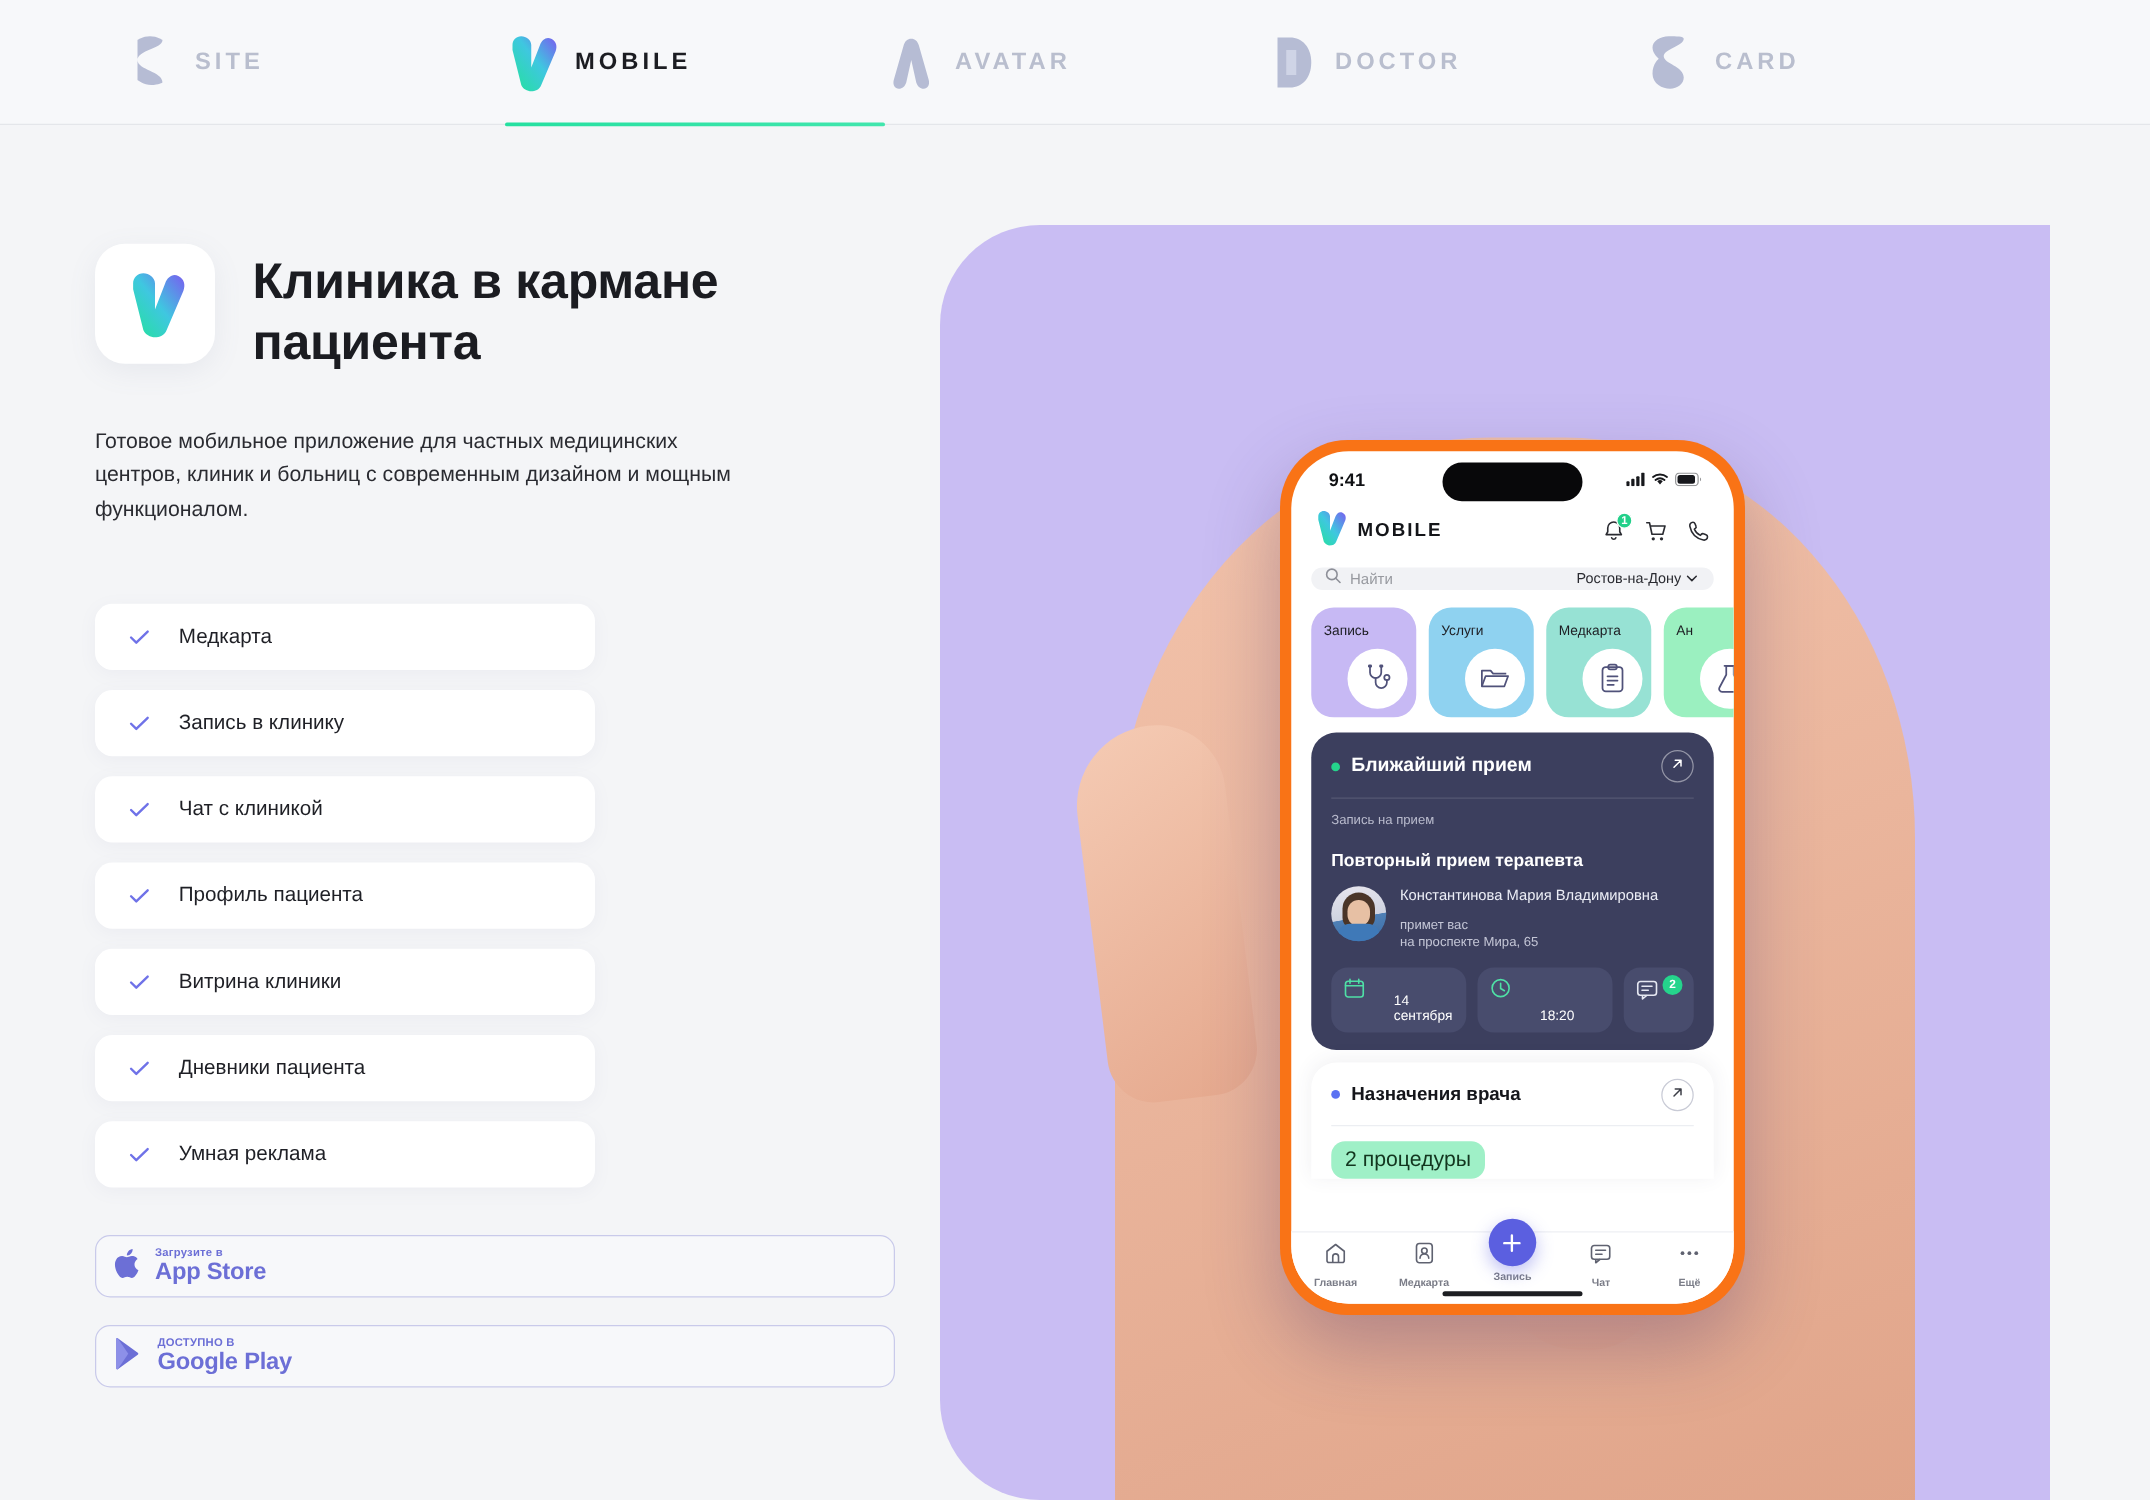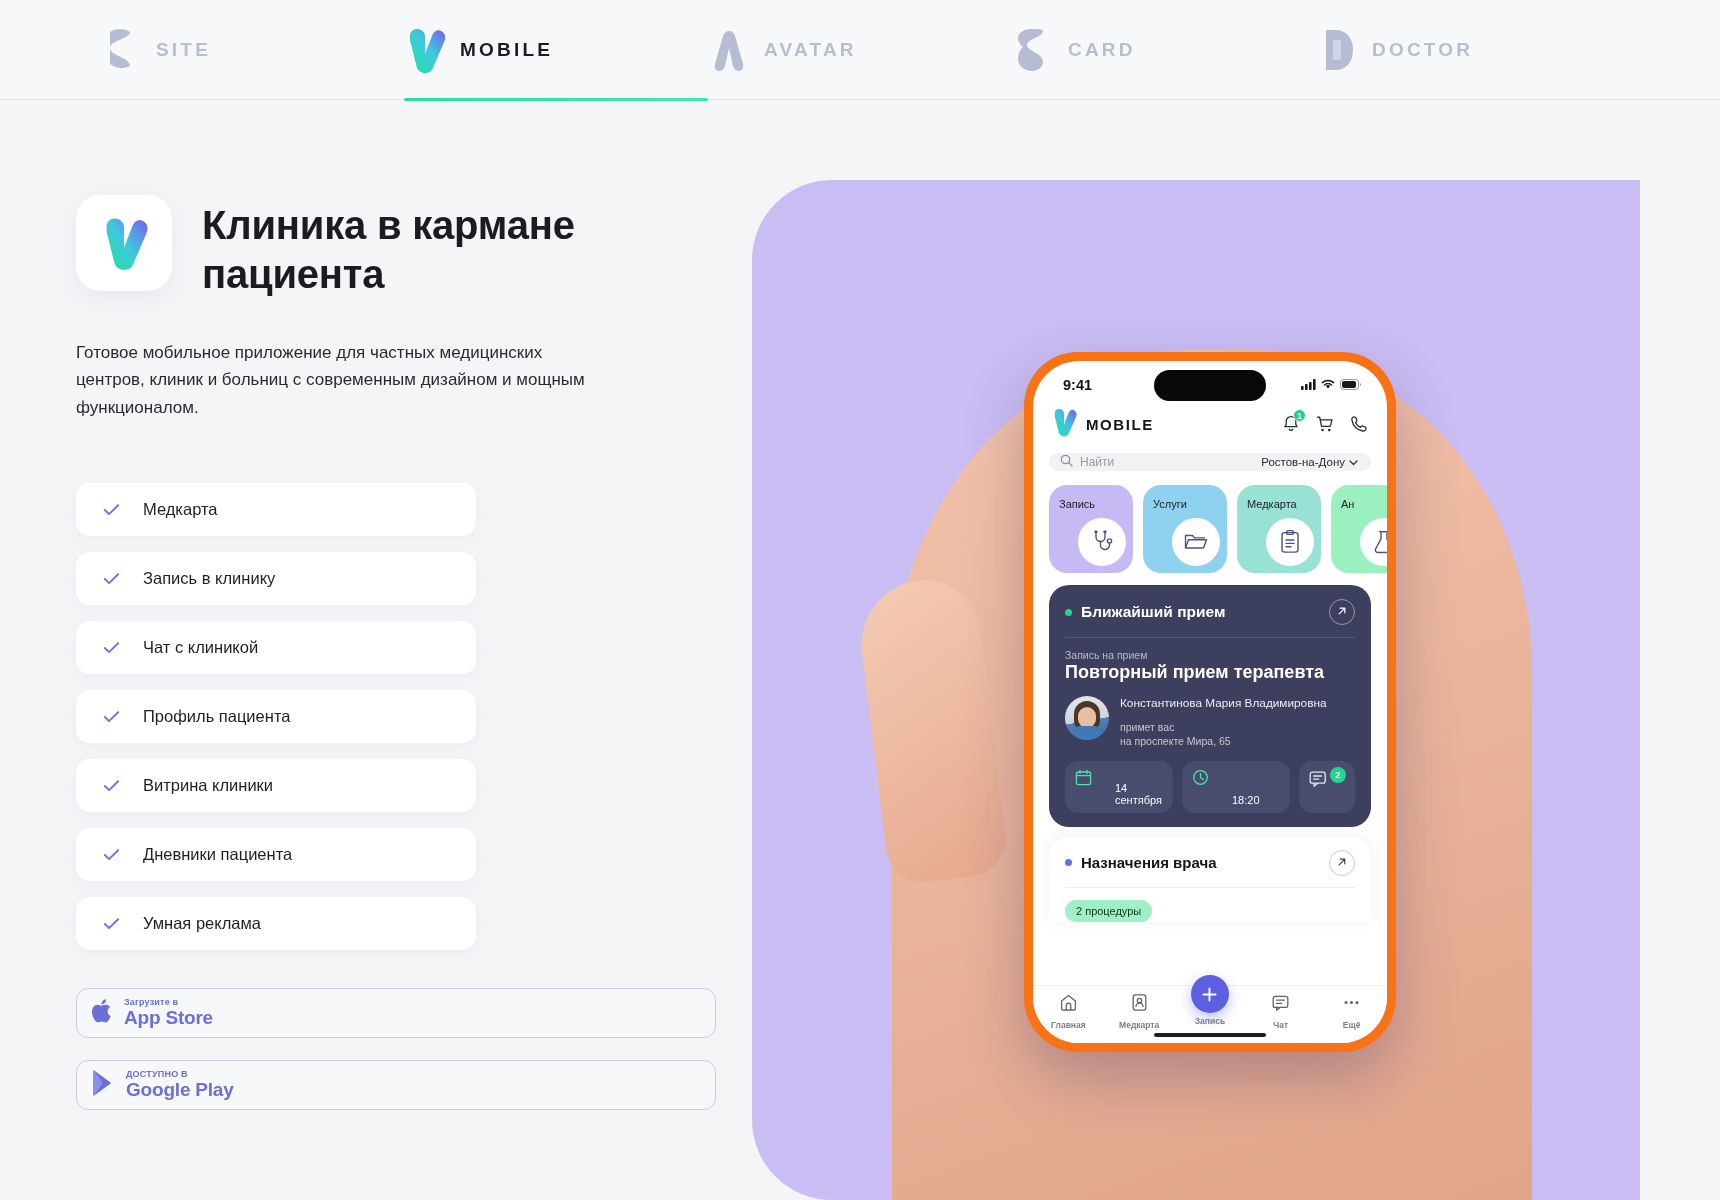--- a/index.html
+++ b/index.html
@@ -274,21 +274,21 @@
   }
   .cd-title { display: flex; align-items: center; gap: 9px; font-size: 15.5px; font-weight: 700; }
   .dot-green { width: 7px; height: 7px; border-radius: 50%; background: #25d48c; }
   .arr-btn {
     width: 26px; height: 26px; border-radius: 50%;
     border: 1px solid rgba(255,255,255,.45);
     display: flex; align-items: center; justify-content: center;
     cursor: pointer;
   }
   .cd-sub { font-size: 10.5px; color: #b9bbcd; margin-top: 11px; }
-  .cd-name { font-size: 18px; font-weight: 700; margin-top: 1px; }
+  .cd-name { font-size: 14px; font-weight: 700; margin-top: 18px; }
   .doc-row { display: flex; gap: 11px; margin-top: 13px; }
   .doc-av {
     width: 44px; height: 44px; flex: 0 0 44px;
     border-radius: 50%;
     background: linear-gradient(170deg,#e8e6ee 0%,#cfd3e0 55%,#4f7fb5 56%,#3a6ea8 100%);
     overflow: hidden;
     position: relative;
   }
   .doc-hair {
     position: absolute; left: 9px; top: 5px;
@@ -352,21 +352,21 @@
     width: 26px; height: 26px; border-radius: 50%;
     border: 1px solid #c9cbd6;
     display: flex; align-items: center; justify-content: center;
     cursor: pointer;
   }
   .pill {
     display: inline-block;
     margin-top: 12px;
     background: #9ff0c7;
     color: #13361f;
-    font-size: 11px;
+    font-size: 17px;
     border-radius: 11px;
     padding: 5px 11px;
   }
 
   .tabbar {
     position: absolute;
     left: 0; right: 0; bottom: 0;
     height: 58px;
     background: #fff;
     border-top: 1px solid #eef0f3;
@@ -438,34 +438,34 @@
         <svg viewBox="0 0 42 48">
             <path d="M21 5c3 0 5 2 6 5l8 28c1 4-1 7-4 7s-5-2-6-5L21 22l-4 18c-1 3-3 5-6 5s-5-3-4-7L15 10c1-3 3-5 6-5z" fill="#b6bcd4"></path>
           </svg>
       </span>
       <span class="nav-label">AVATAR</span>
     </div>
 
     <div class="nav-tab">
       <span class="nav-ico">
         <svg viewBox="0 0 42 48">
-            <path d="M31 5c0 6-16 8-16 14s16 8 16 17c0 5-5 9-11 9S6 41 6 33s5-12 5-12S6 17 6 12 12 3 19 3c6 0 12 0 12 2z" fill="#b6bcd4"></path>
-          </svg>
-      </span>
-      <span class="nav-label">CARD</span>
-    </div>
-
-    <div class="nav-tab">
-      <span class="nav-ico">
-        <svg viewBox="0 0 42 48">
             <path d="M10 4h10c10 0 17 8 17 20s-7 20-17 20H10z" fill="#b6bcd4"></path>
             <path d="M17 14h8v20h-8z" fill="#cfd4e6"></path>
           </svg>
       </span>
       <span class="nav-label">DOCTOR</span>
+    </div>
+
+    <div class="nav-tab">
+      <span class="nav-ico">
+        <svg viewBox="0 0 42 48">
+            <path d="M31 5c0 6-16 8-16 14s16 8 16 17c0 5-5 9-11 9S6 41 6 33s5-12 5-12S6 17 6 12 12 3 19 3c6 0 12 0 12 2z" fill="#b6bcd4"></path>
+          </svg>
+      </span>
+      <span class="nav-label">CARD</span>
     </div>
 
   </div>
 </div>
 
 <div class="stage">
 
   <div class="left">
 
     <div class="head-row">

